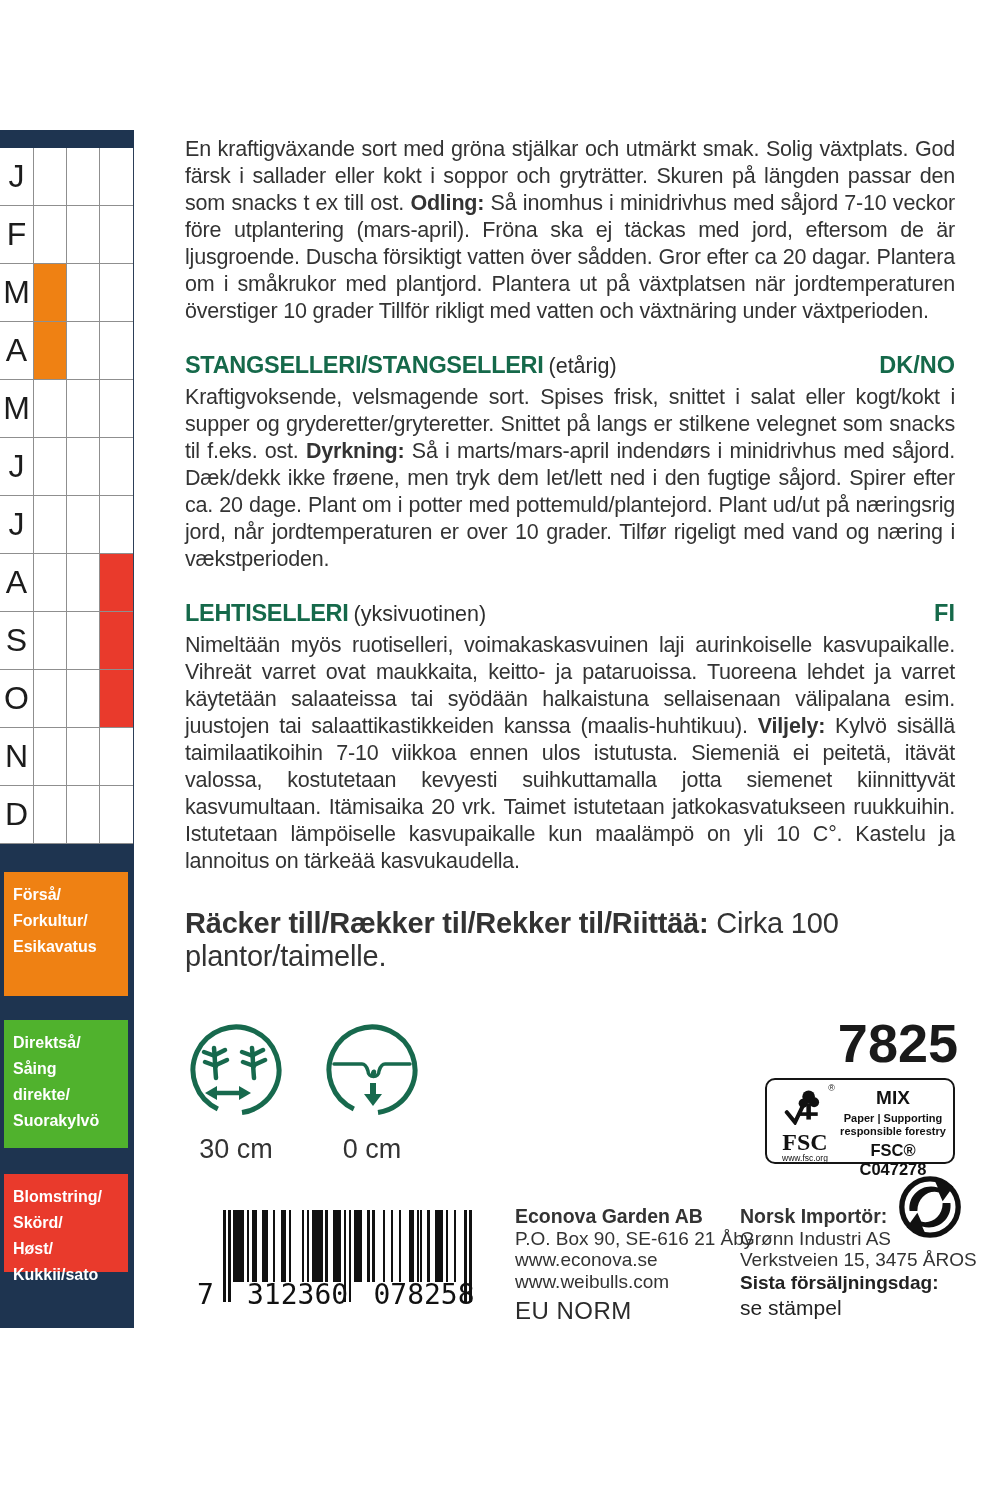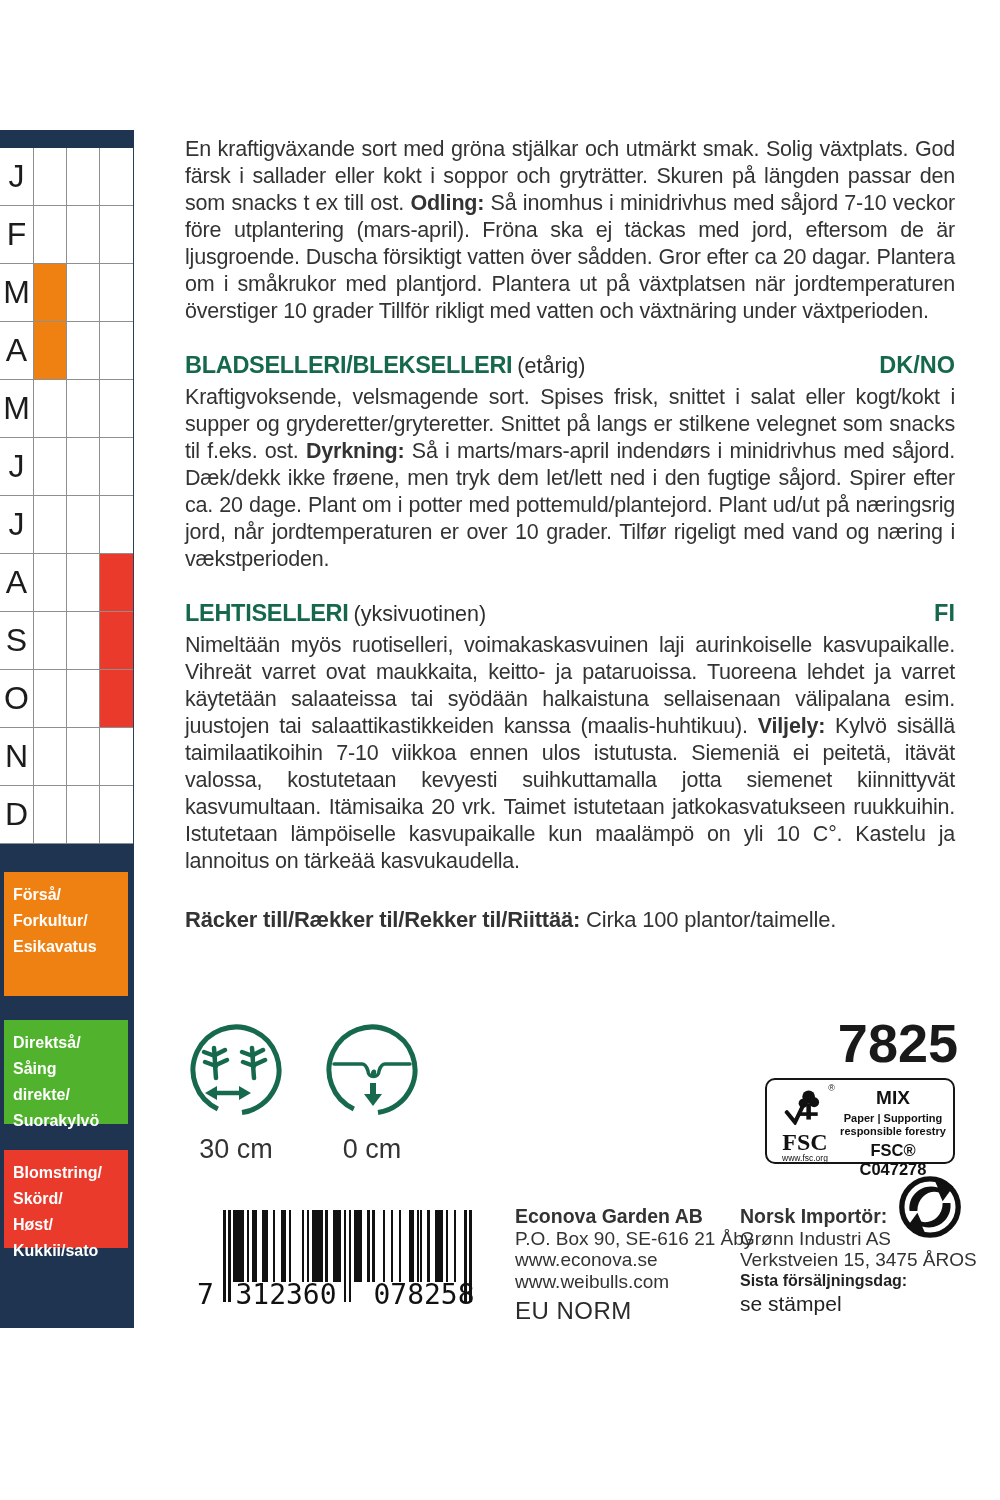--- a/index.html
+++ b/index.html
@@ -11,32 +11,32 @@
   .sidebar{position:absolute;left:0;top:130px;width:134px;height:1198px;background:var(--navy,#1e3450);}
   .cal-grid{margin-top:18px;background:#fff;border-right:1px solid #2c3e57;}
   .cal-row{display:flex;height:58px;box-sizing:border-box;border-bottom:1px solid #8f8f8f;background:#fff;}
   .cal-letter{width:34px;box-sizing:border-box;border-right:1px solid #8f8f8f;display:flex;align-items:center;justify-content:center;
               font-size:32px;color:#1c1c1c;}
   .cal-cell{width:33px;box-sizing:border-box;border-right:1px solid #8f8f8f;}
   .cal-cell:last-child{border-right:none;}
   .legend-box{margin:0 6px 0 4px;padding:10px 9px 0 9px;box-sizing:border-box;}
   .legend-box .legend-label{white-space:pre-line;color:#fff;font-weight:bold;font-size:16px;line-height:26px;margin-top:16px;}
   .legend--orange{margin-top:28px;height:124px;background:var(--orange,#ef8113);}
-  .legend--green{margin-top:24px;height:104px;background:var(--green,#50b22d);}
+  .legend--green{margin-top:24px;height:128px;background:var(--green,#50b22d);}
   .legend--red{margin-top:26px;height:98px;background:var(--red,#e93a2c);}
 
   
   .main{position:absolute;left:185px;top:131px;width:770px;}
   .sec{margin-bottom:27px;}
   .sec-head{display:flex;align-items:baseline;}
   .sec-name{font-weight:bold;font-size:23.5px;color:var(--title-green,#15694a);letter-spacing:-0.3px;}
   .sec-type{font-size:21.5px;color:#2e2e2e;margin-left:5px;}
   .sec-lang{margin-left:auto;font-weight:bold;font-size:23.5px;color:var(--title-green,#15694a);}
   .sec-body{margin:5px 0 0 0;font-size:21.5px;line-height:27px;color:#333;text-align:justify;letter-spacing:-0.2px;}
-  .yield{margin-top:32px;font-size:22px;letter-spacing:-0.2px;}
+  .yield{margin-top:32px;font-size:29px;letter-spacing:-0.2px;}
 
   
   .icons{position:absolute;left:188px;top:1022px;display:flex;gap:40px;}
   .icon-block{width:96px;text-align:center;}
   .icon-label{display:block;margin-top:12px;font-size:27px;color:#333;}
 
   
   .product-number{position:absolute;left:750px;top:1012px;width:208px;text-align:right;
                   font-size:54px;font-weight:bold;color:#1a1a1a;}
   .fsc-box{position:absolute;left:765px;top:1078px;width:190px;height:86px;box-sizing:border-box;
@@ -49,31 +49,31 @@
   .fsc-mix{font-weight:bold;font-size:19px;display:block;}
   .fsc-tagline{font-weight:bold;font-size:11px;line-height:12.5px;display:block;margin-top:3px;}
   .fsc-license{font-weight:bold;font-size:16.5px;display:block;margin-top:4px;}
 
   
   .barcode{position:absolute;left:223px;top:1210px;width:249px;height:104px;}
   .barcode .bar{position:absolute;top:0;background:#111;}
   .bc-digit{position:absolute;top:70px;font-family:"DejaVu Sans Mono","Liberation Mono",monospace;
             font-size:28px;color:#111;background:#fff;line-height:30px;}
   .bc-prefix{left:-26px;background:transparent;}
-  .bc-g1{left:8px;width:110px;text-align:center;}
+  .bc-g1{left:8px;width:110px;text-align:left;padding-left:16px;}
   .bc-g2{left:146px;width:110px;text-align:center;}
 
   
   .company{position:absolute;left:515px;top:1206px;font-size:19px;line-height:21.5px;color:#333;}
   .company .name{font-weight:bold;font-size:19.5px;}
   .eu-norm{position:absolute;left:515px;top:1297px;font-size:24px;color:#2b2b2b;letter-spacing:0.5px;}
   .importer{position:absolute;left:740px;top:1206px;font-size:19px;line-height:21.5px;color:#333;}
   .importer .title{font-weight:bold;font-size:19.5px;}
   .last-sale{position:absolute;left:740px;top:1272px;color:#222;}
-  .last-sale .title{font-weight:bold;font-size:16px;display:block;}
+  .last-sale .title{font-weight:bold;font-size:19px;display:block;}
   .last-sale .value{font-size:21px;display:block;margin-top:2px;}
   .recycle{position:absolute;left:895px;top:1170px;}
 </style>
 </head>
 <body>
 
 <div class="page">
 
   <aside class="sidebar">
     <div class="cal-grid">
@@ -169,21 +169,21 @@
     </div>
   </aside>
 
   <main class="main">
     <section class="sec">
       <p class="sec-body"><span>En kraftigväxande sort med gröna stjälkar och utmärkt smak. Solig växtplats. God färsk i sallader eller kokt i soppor och gryträtter. Skuren på längden passar den som snacks t ex till ost. </span><span class="b">Odling:</span><span> Så inomhus i minidrivhus med såjord 7-10 veckor före utplantering (mars-april). Fröna ska ej täckas med jord, eftersom de är ljusgroende. Duscha försiktigt vatten över sådden. Gror efter ca 20 dagar. Plantera om i småkrukor med plantjord. Plantera ut på växtplatsen när jordtemperaturen överstiger 10 grader Tillför rikligt med vatten och växtnäring under växtperioden.</span></p>
     </section>
 
     <section class="sec">
       <header class="sec-head">
-        <span class="sec-name">BLADSELLERI/BLEKSELLERI</span>
+        <span class="sec-name">STANGSELLERI/STANGSELLERI</span>
         <span class="sec-type">(etårig)</span>
         <span class="sec-lang">DK/NO</span>
       </header>
       <p class="sec-body"><span>Kraftigvoksende, velsmagende sort. Spises frisk, snittet i salat eller kogt/kokt i supper og gryderetter/gryteretter. Snittet på langs er stilkene velegnet som snacks til f.eks. ost. </span><span class="b">Dyrkning:</span><span> Så i marts/mars-april indendørs i minidrivhus med såjord. Dæk/dekk ikke frøene, men tryk dem let/lett ned i den fugtige såjord. Spirer efter ca. 20 dage. Plant om i potter med pottemuld/plantejord. Plant ud/ut på næringsrig jord, når jordtemperaturen er over 10 grader. Tilfør rigeligt med vand og næring i vækstperioden.</span></p>
     </section>
 
     <section class="sec">
       <header class="sec-head">
         <span class="sec-name">LEHTISELLERI</span>
         <span class="sec-type">(yksivuotinen)</span>

